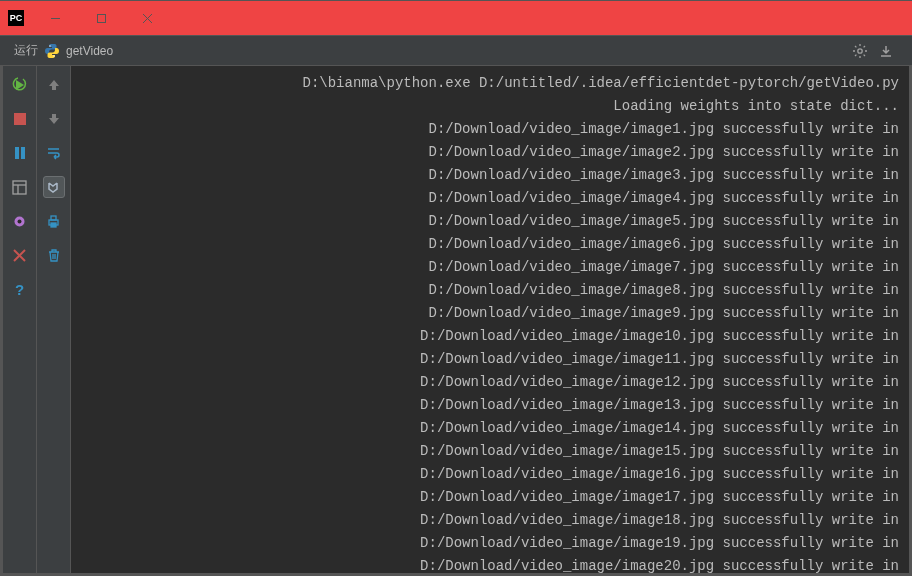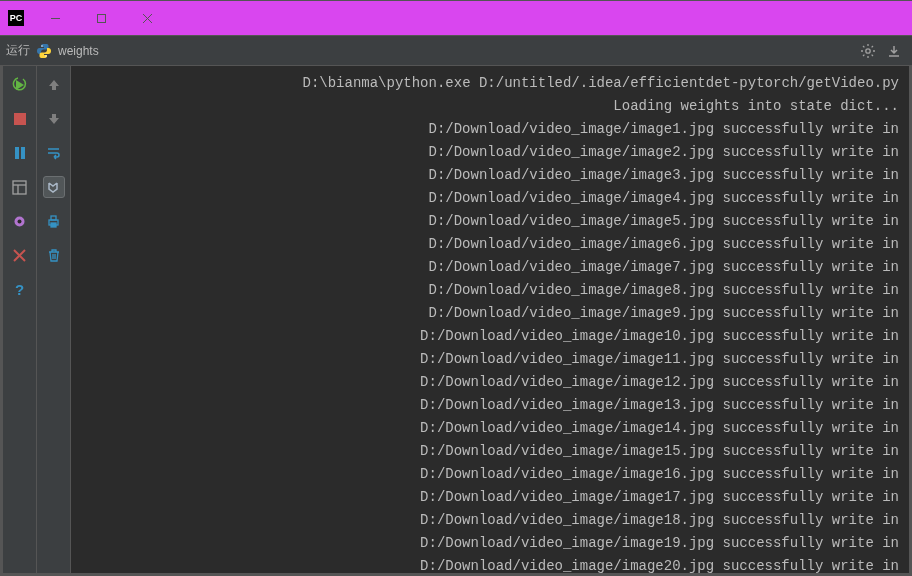--- a/index.html
+++ b/index.html
@@ -8,21 +8,21 @@
   height: 576px;
   background: #3c3f41;
   font-family: "Microsoft YaHei", sans-serif;
   font-size: 12px;
   color: #bbbbbb;
   overflow: hidden;
   position: relative;
 }
 .titlebar {
   height: 36px;
-  background: #d946ef;
+  background: #ef4444;
   display: flex;
   align-items: center;
   padding: 0 8px;
   border-top: 1px solid #555;
   border-bottom: 1px solid #555;
 }
 .titlebar .app-icon {
   width: 16px;
   height: 16px;
   background: #000;
@@ -50,21 +50,21 @@
   justify-content: center;
   color: #555;
 }
 .win-btn svg { stroke: #555; }
 .toolbar {
   height: 30px;
   background: #3c3f41;
   border-bottom: 1px solid #555;
   display: flex;
   align-items: center;
-  padding: 0 6px;
+  padding: 0 14px;
   gap: 6px;
 }
 .toolbar .run-label { color: #bbb; font-size: 12px; }
 .py-icon {
   width: 16px; height: 16px;
   display: inline-flex; align-items: center; justify-content: center;
 }
 .toolbar .script-name { color: #bbb; font-size: 12px; }
 .toolbar-right {
   margin-left: auto;
@@ -153,21 +153,21 @@
 <div class="toolbar">
   <span class="run-label">运行</span>
   <span class="py-icon">
     <svg width="16" height="16" viewBox="0 0 16 16">
       <path d="M8 1c-2 0-3 .5-3 2v1h3v1H3.5C2 5 1 6 1 8s1 3 2.5 3H5v-2c0-1.5 1-2.5 2.5-2.5h3c1 0 2-.8 2-2V3c0-1.5-1-2-2.5-2H8z" fill="#3776ab"></path>
       <circle cx="6" cy="3" r=".7" fill="#fff"></circle>
       <path d="M8 15c2 0 3-.5 3-2v-1H8v-1h4.5C14 11 15 10 15 8s-1-3-2.5-3H11v2c0 1.5-1 2.5-2.5 2.5h-3c-1 0-2 .8-2 2V13c0 1.5 1 2 2.5 2H8z" fill="#ffd43b"></path>
       <circle cx="10" cy="13" r=".7" fill="#fff"></circle>
     </svg>
   </span>
-  <span class="script-name">weights</span>
+  <span class="script-name">getVideo</span>
   <div class="toolbar-right">
     <div class="tb-icon">
       <svg width="16" height="16" viewBox="0 0 16 16" fill="none" stroke="#a0a0a0" stroke-width="1.3">
         <circle cx="8" cy="8" r="2.2"></circle>
         <path d="M8 1v2M8 13v2M1 8h2M13 8h2M3 3l1.4 1.4M11.6 11.6L13 13M13 3l-1.4 1.4M4.4 11.6L3 13"></path>
       </svg>
     </div>
     <div class="tb-icon">
       <svg width="16" height="16" viewBox="0 0 16 16" fill="none" stroke="#a0a0a0" stroke-width="1.5">
         <line x1="3" y1="13" x2="13" y2="13"></line>

